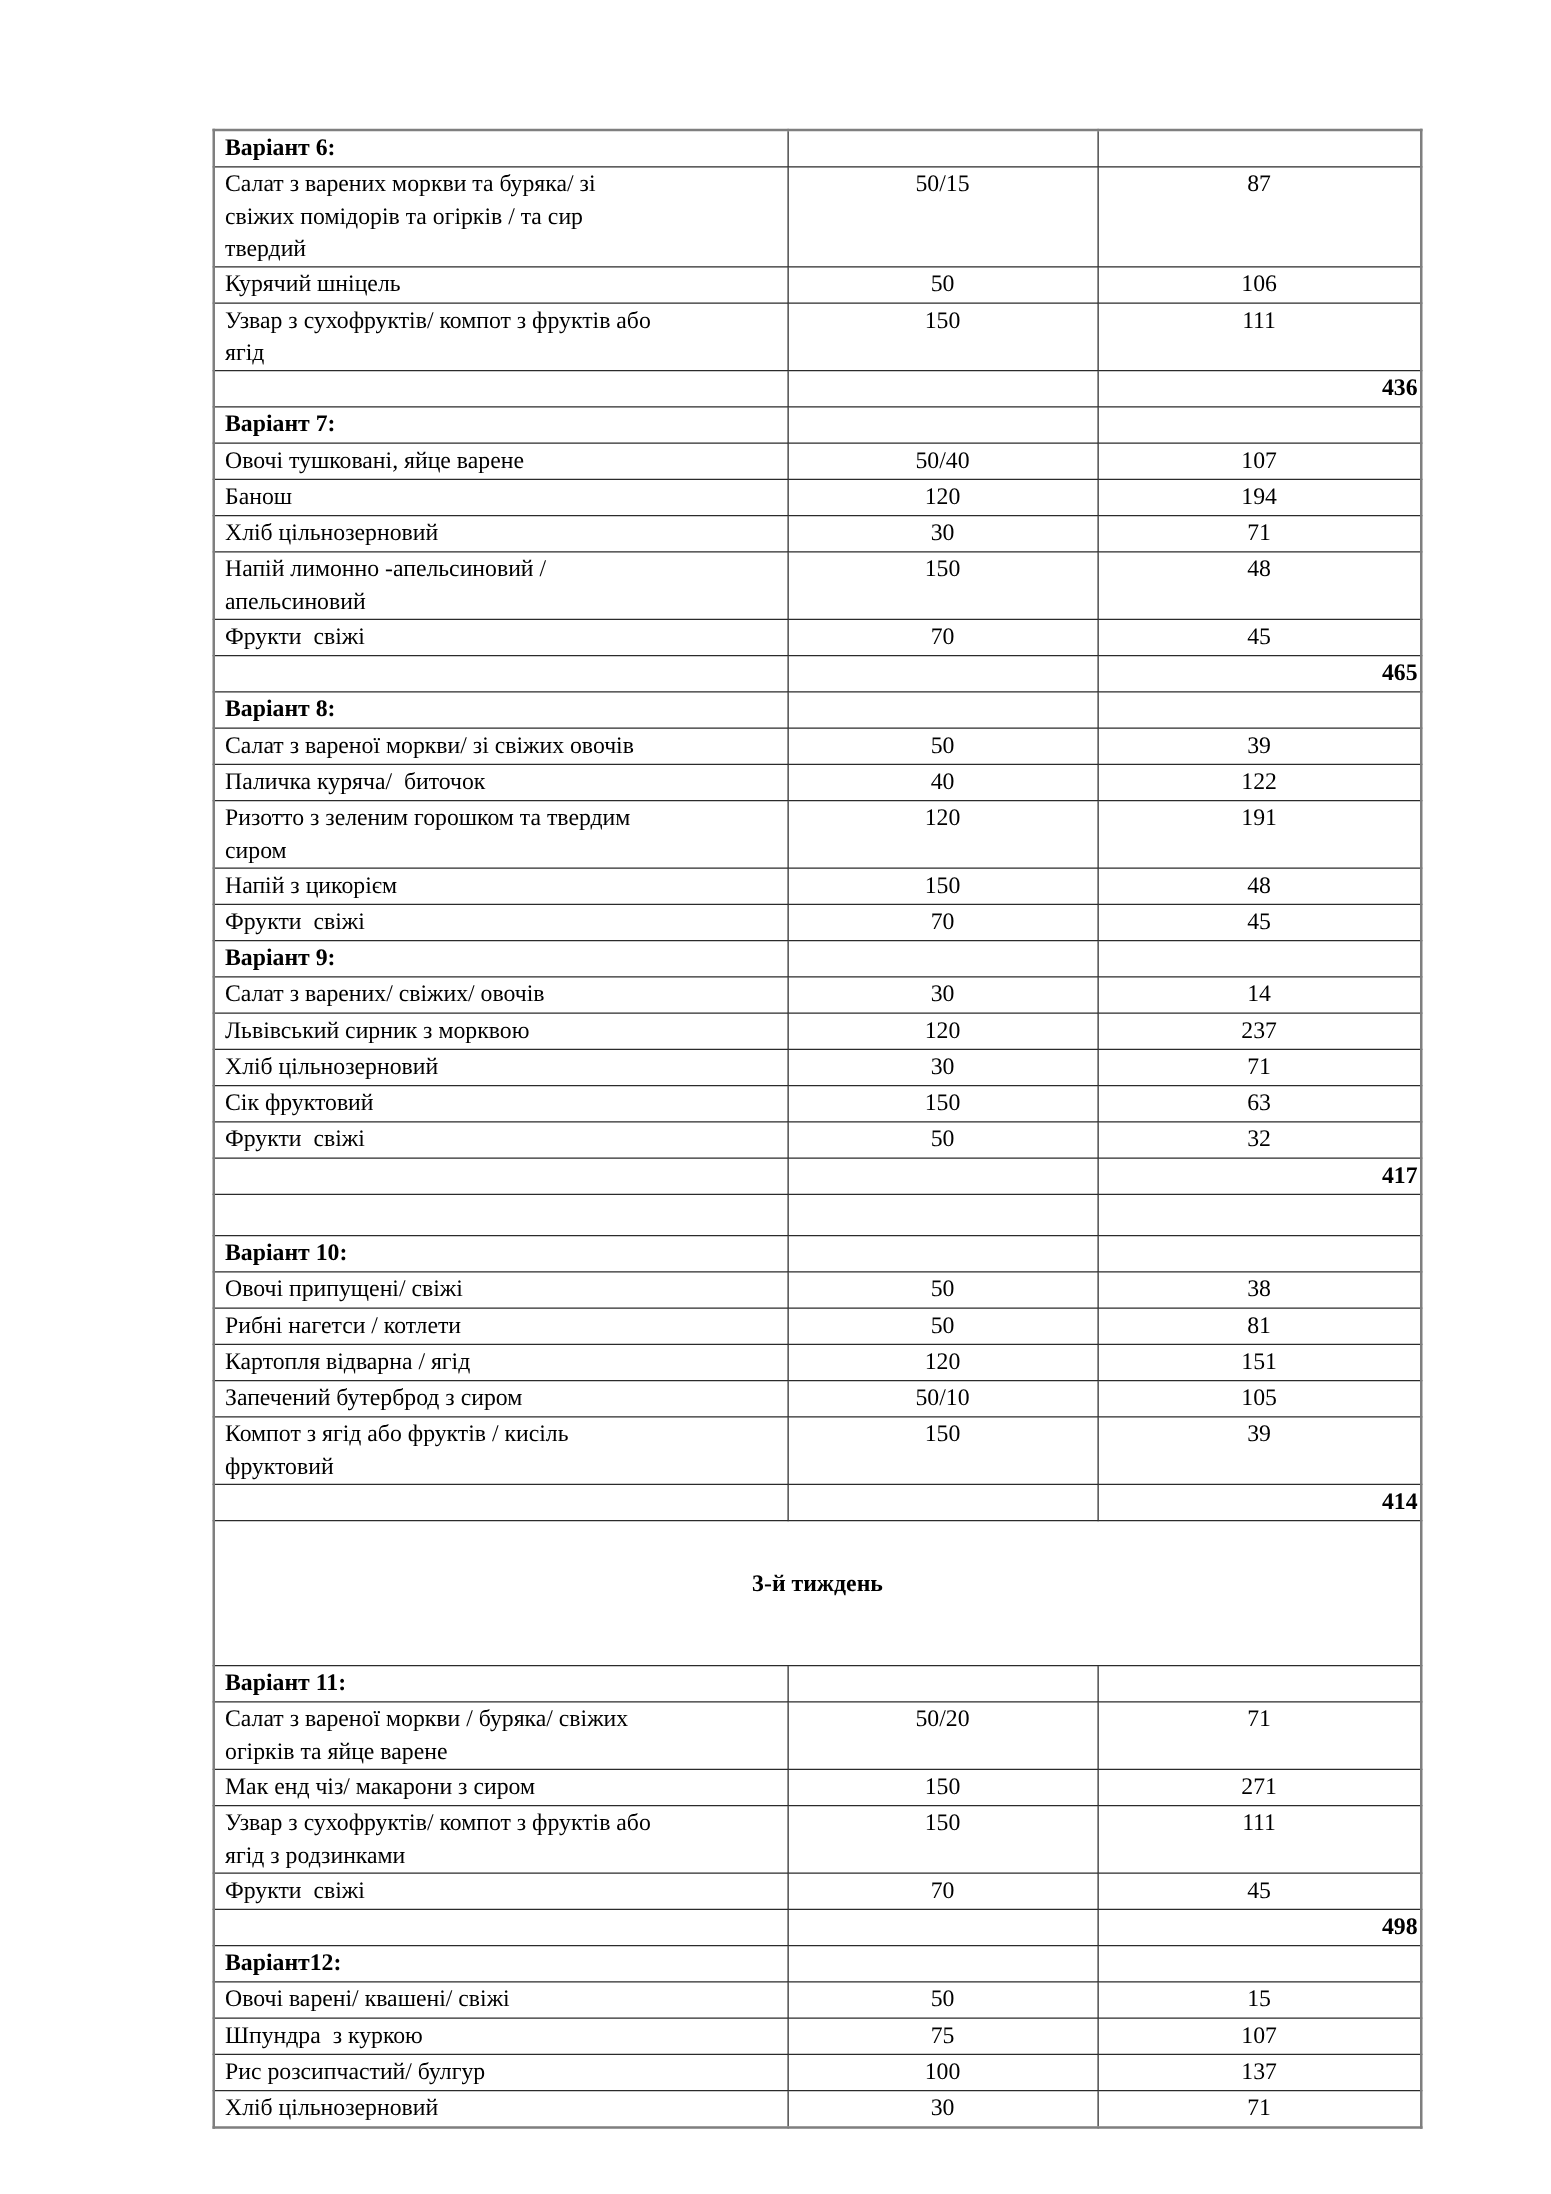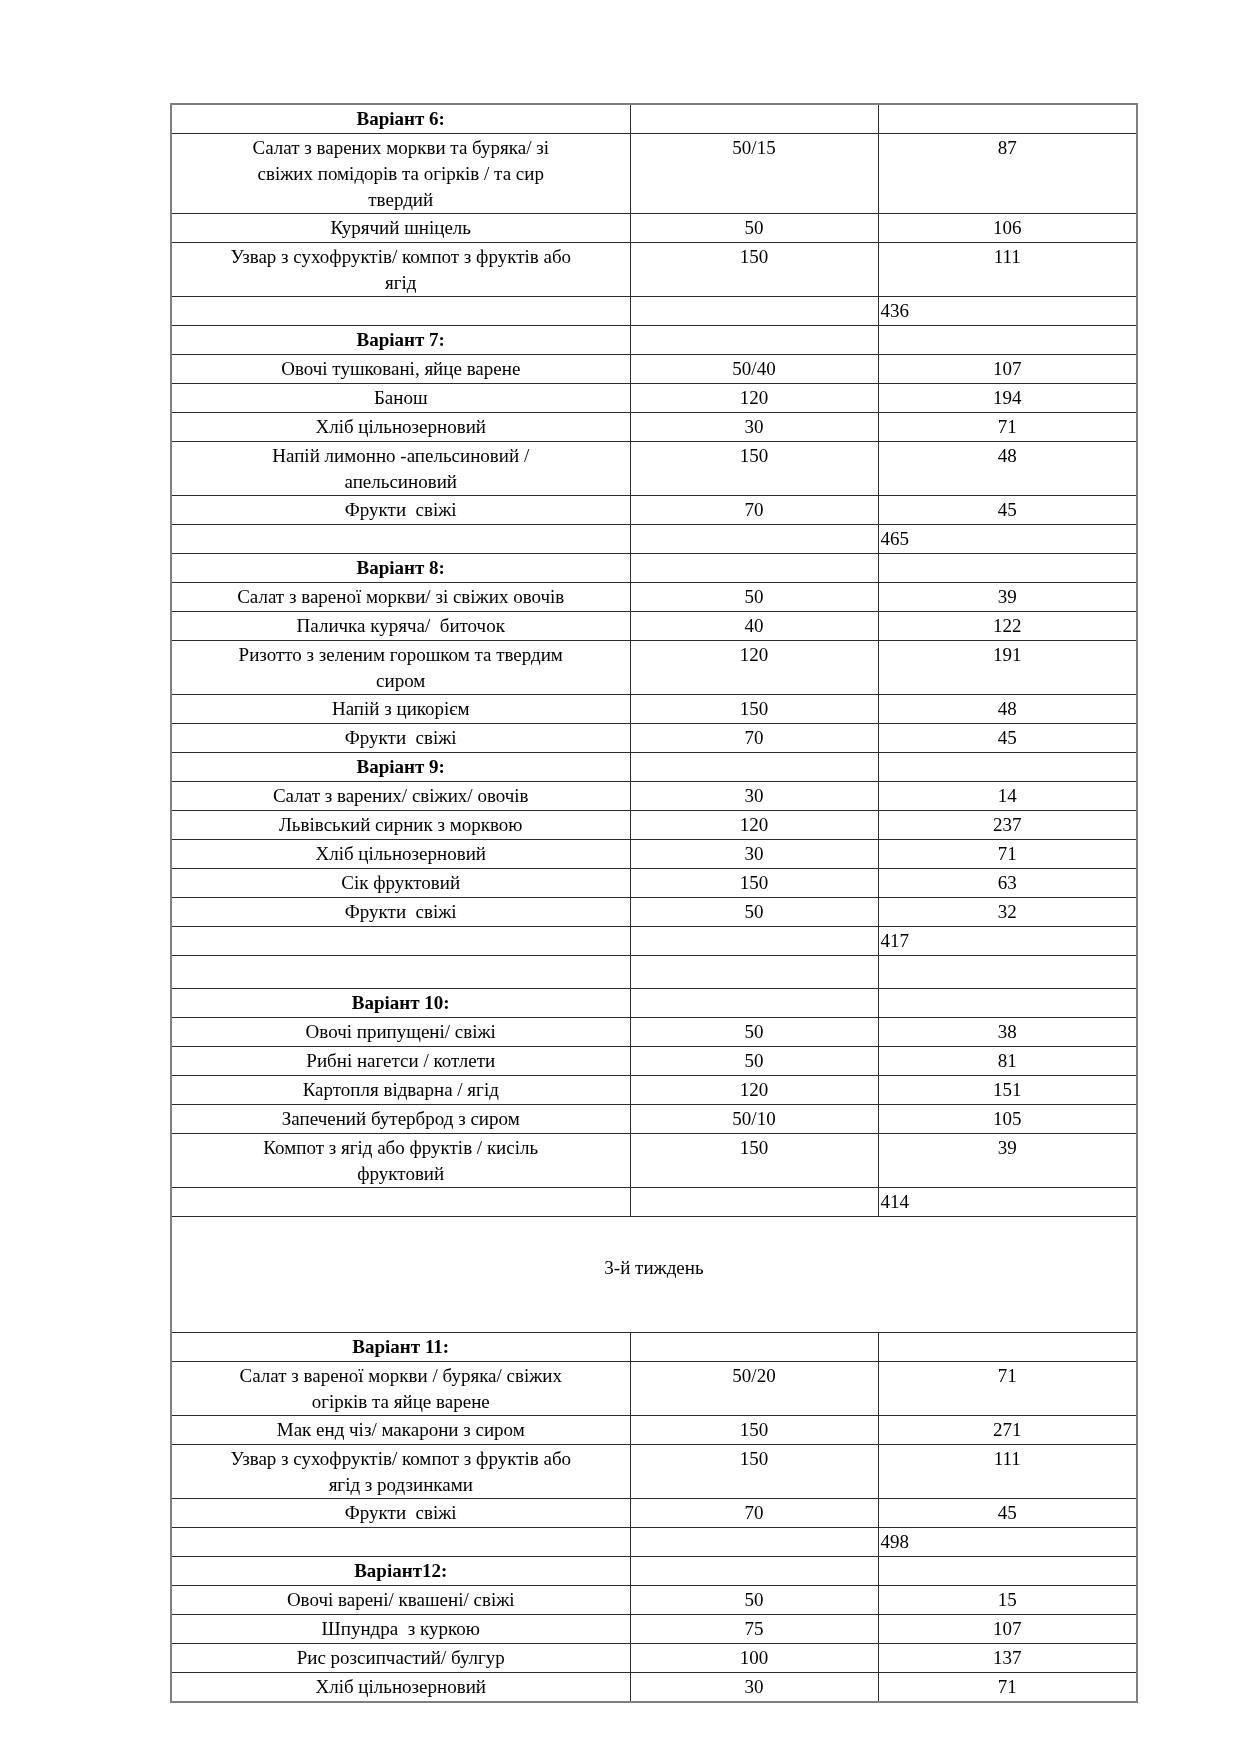--- a/index.html
+++ b/index.html
@@ -31,43 +31,43 @@
   td {
     border: 1px solid #2b2b2b;
     vertical-align: top;
     font-size: 19px;
     line-height: 26px;
     height: 27px;
     padding: 1px 2px 0 2px;
     overflow: hidden;
   }
   td.dish {
-    text-align: center;
+    text-align: left;
     padding-left: 8px;
     padding-right: 8px;
     white-space: pre-wrap;
   }
   td.num {
     text-align: center;
   }
   tr.variant-header-row td.dish {
     font-weight: bold;
   }
   td.total {
-    font-weight: normal;
-    text-align: left;
+    font-weight: bold;
+    text-align: right;
   }
   tr.spacer-row td {
     height: 31px;
   }
   tr.week-row td {
     height: 100px;
     vertical-align: middle;
     text-align: center;
-    font-weight: normal;
+    font-weight: bold;
     padding-bottom: 14px;
   }
 </style>
 </head>
 <body>
 
 <div class="page">
   <table class="menu-table">
     <colgroup>
       <col class="col-dish">

